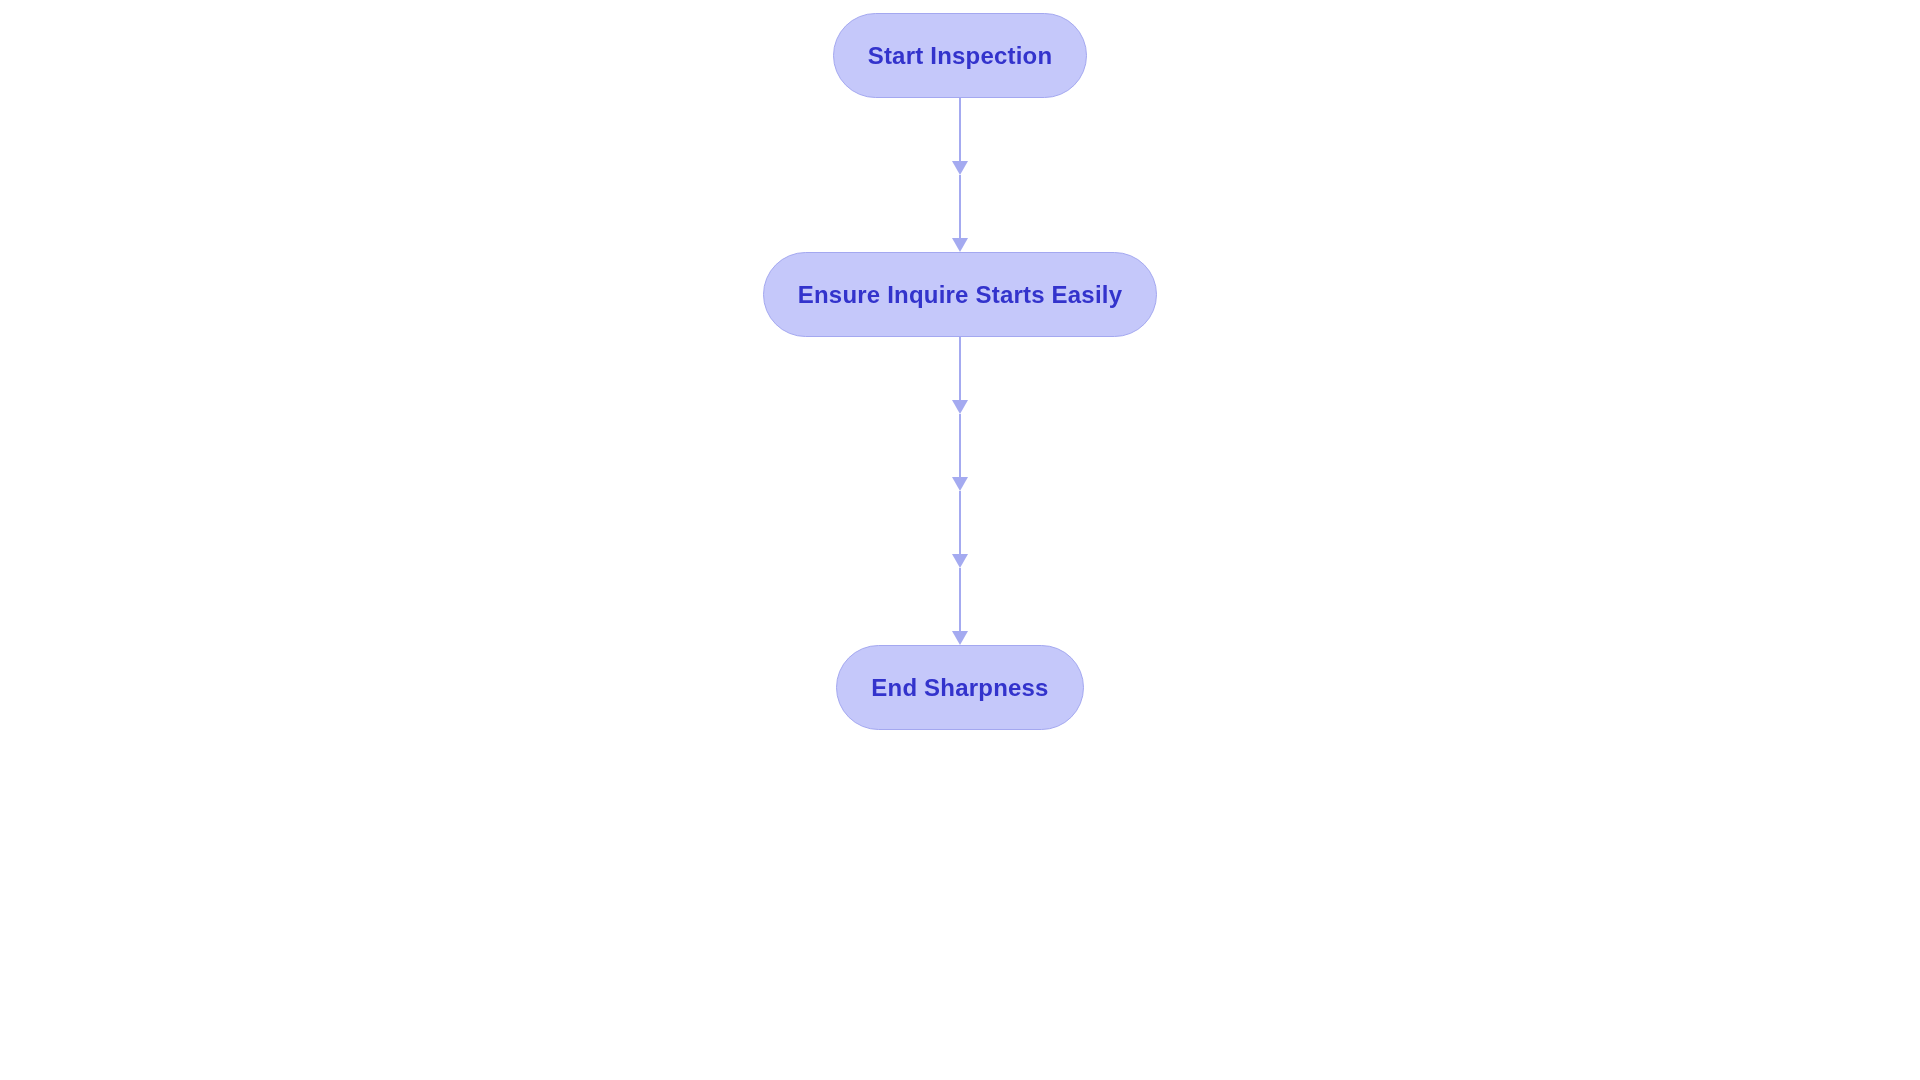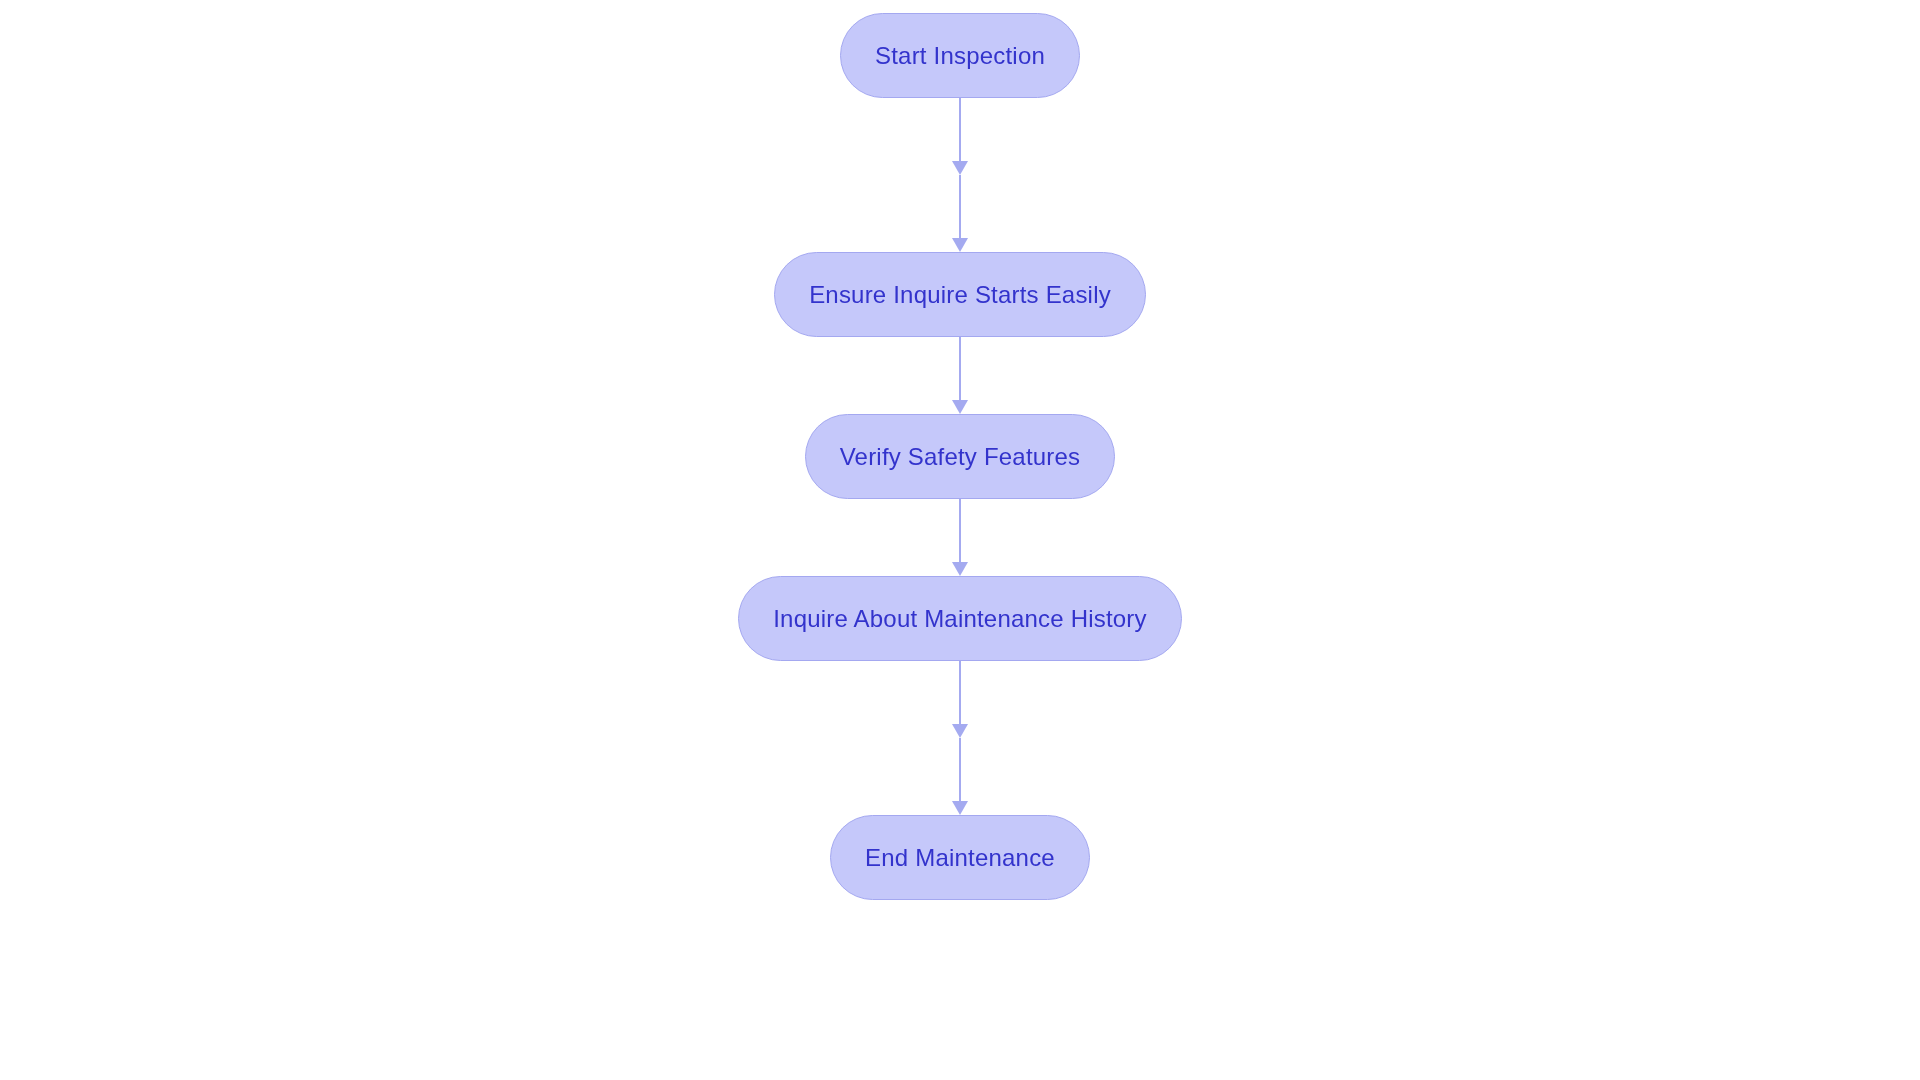--- a/index.html
+++ b/index.html
@@ -47,21 +47,21 @@
     padding: 0 34px;
     flex: 0 0 auto;
   }
 
   .flow-node-label {
     color: #3333cc;
     font-size: 24px;
     line-height: 1;
     white-space: nowrap;
     letter-spacing: 0.2px;
-    font-weight: 400;
+    font-weight: 700;
   }
 
   
   .flow-connector {
     position: relative;
     width: 18px;
     height: 77px;
     flex: 0 0 auto;
   }
   .flow-connector .stem {
@@ -116,42 +116,36 @@
 
     <div class="flow-node">
       <span class="flow-node-label">Ensure Inquire Starts Easily</span>
     </div>
 
     <div class="flow-connector">
       <span class="stem"></span>
       <span class="arrowhead"></span>
     </div>
 
-    <div class="flow-node">
-      <span class="flow-node-label">Verify Safety Features</span>
-    </div>
 
     <div class="flow-connector">
       <span class="stem"></span>
       <span class="arrowhead"></span>
     </div>
 
-    <div class="flow-node">
-      <span class="flow-node-label">Inquire About Maintenance History</span>
-    </div>
 
     <div class="flow-connector">
       <span class="stem"></span>
       <span class="arrowhead"></span>
     </div>
 
 
     <div class="flow-connector">
       <span class="stem"></span>
       <span class="arrowhead"></span>
     </div>
 
     <div class="flow-node">
-      <span class="flow-node-label">End Maintenance</span>
+      <span class="flow-node-label">End Sharpness</span>
     </div>
 
   </div>
 </div>
 
 </body></html>

